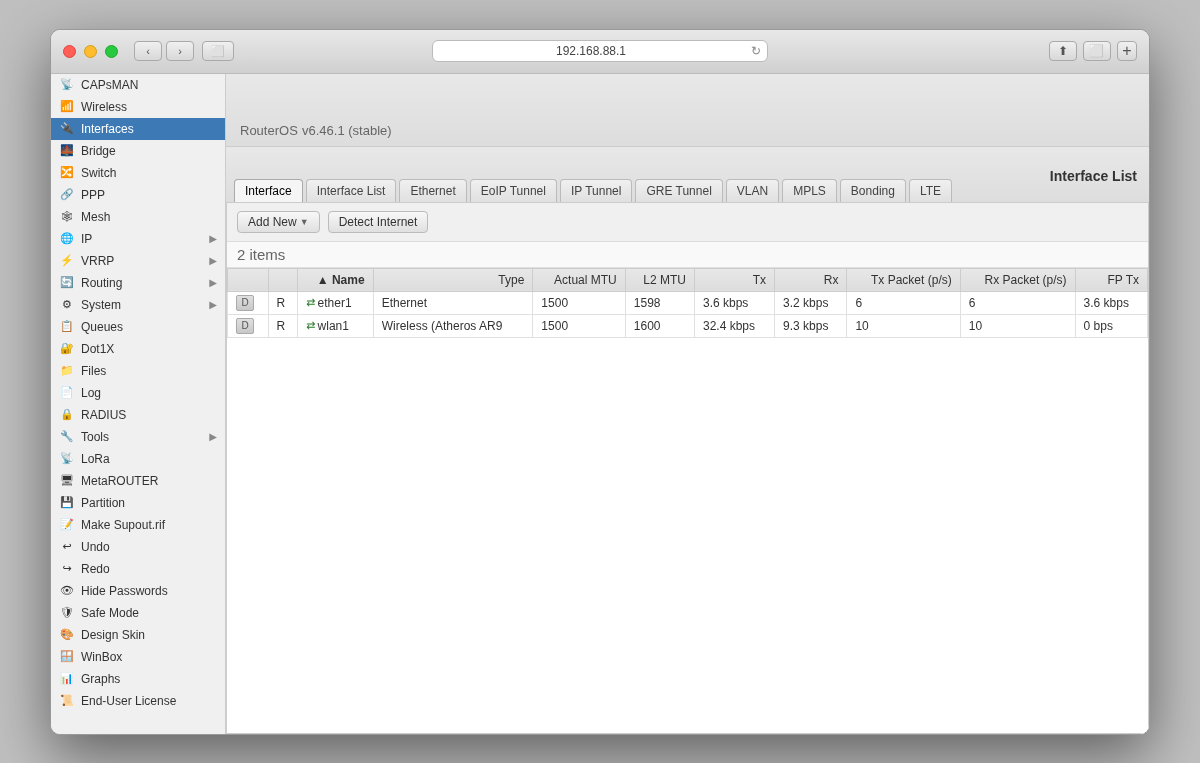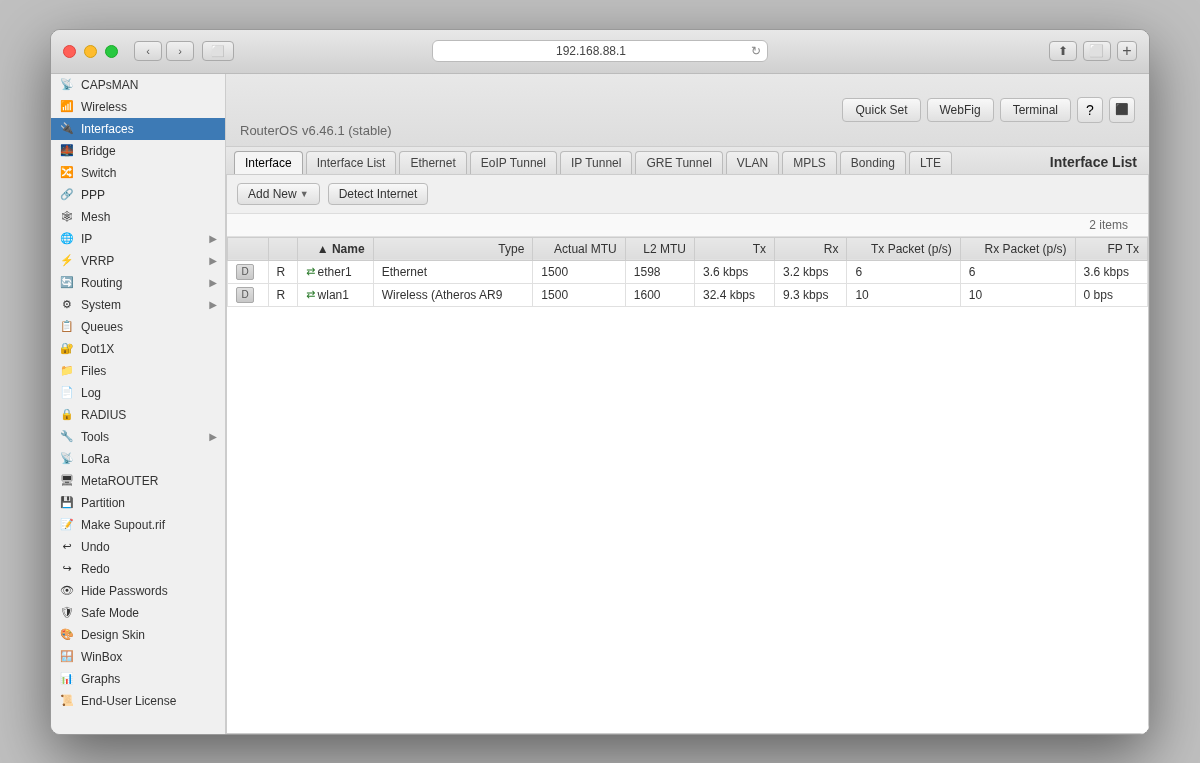--- a/index.html
+++ b/index.html
@@ -223,20 +223,21 @@
     }
     .tab {
       padding: 4px 10px;
       border: 1px solid #bbb;
       border-bottom: none;
       border-radius: 4px 4px 0 0;
       cursor: pointer;
       font-size: 12px;
       background: linear-gradient(to bottom, #f0f0f0, #e0e0e0);
       color: #444;
+      margin-top: 28px;
     }
     .tab.active {
       background: #f5f5f5;
       border-color: #aaa;
       color: #000;
       position: relative;
       z-index: 1;
     }
     .interface-list-title {
       font-size: 14px;
@@ -270,26 +271,25 @@
       border-radius: 4px;
       cursor: pointer;
       font-size: 12px;
       color: #333;
     }
     .toolbar-btn .dropdown-arrow {
       font-size: 9px;
       color: #666;
     }
     .item-count {
-      padding: 4px 20px;
-      font-size: 12px;
+      padding: 4px 10px;
+      font-size: 15px;
       color: #666;
       background: #f9f9f9;
       border-bottom: 1px solid #e0e0e0;
-      text-align: right;
     }
     .data-table {
       width: 100%;
       border-collapse: collapse;
       font-size: 12px;
     }
     .data-table th {
       background: linear-gradient(to bottom, #e8e8e8, #ddd);
       border: 1px solid #ccc;
       padding: 4px 8px;
@@ -496,27 +496,20 @@
           <span>End-User License</span>
         </div>
       </div>
 
     <div class="main-content">
 
       <div class="main-header">
         <div class="routeros-title">
           <span>RouterOS</span>
           <span>v6.46.1 (stable)</span>
-        </div>
-        <div class="header-buttons">
-          <button class="header-btn">Quick Set</button>
-          <button class="header-btn">WebFig</button>
-          <button class="header-btn">Terminal</button>
-          <div class="header-icon-btn">?</div>
-          <div class="header-icon-btn" style="font-size:11px;">⬛</div>
         </div>
       </div>
 
       <div class="tabs-bar">
         <div class="tabs-left">
 
         <div class="tab active">Interface</div>
             <div class="tab">Interface List</div>
             <div class="tab">Ethernet</div>
             <div class="tab">EoIP Tunnel</div>

